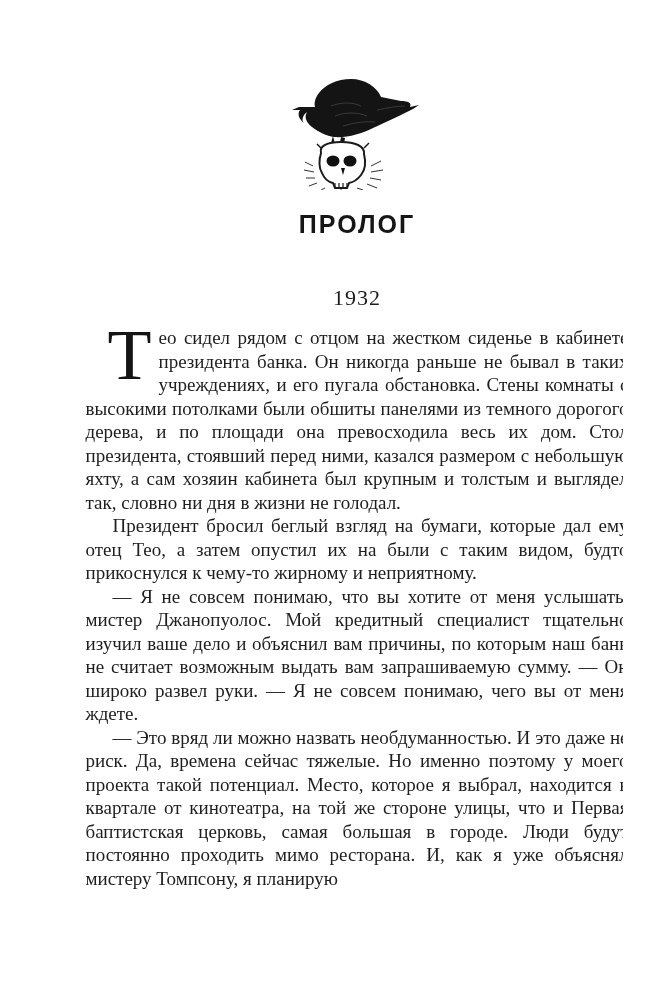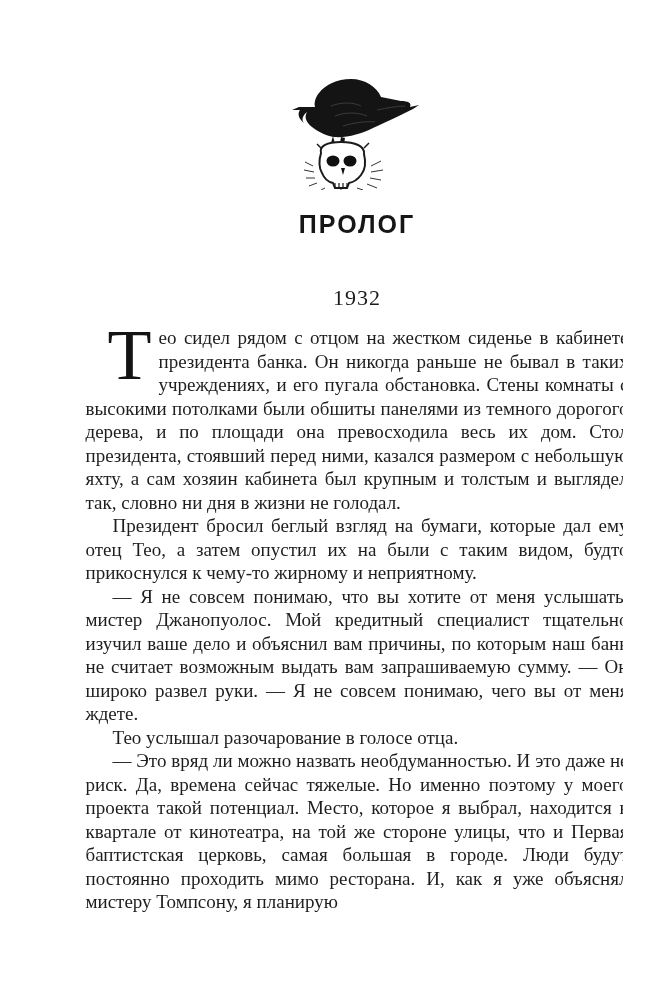--- a/index.html
+++ b/index.html
@@ -123,18 +123,17 @@
     </div>
 
     <div class="chapter-heading">ПРОЛОГ</div>
 
     <div class="chapter-year">1932</div>
 
     <div class="body-text">
         <p class="first"><span class="dropcap">Т</span>ео сидел рядом с отцом на жестком сиденье в кабинете президента банка. Он никогда раньше не бывал в таких учреждениях, и его пугала обстановка. Стены комнаты с высокими потолками были обшиты панелями из темного дорогого дерева, и по площади она превосходила весь их дом. Стол президента, стоявший перед ними, казался размером с небольшую яхту, а сам хозяин кабинета был крупным и толстым и выглядел так, словно ни дня в жизни не голодал.</p>
         <p>Президент бросил беглый взгляд на бумаги, которые дал ему отец Тео, а затем опустил их на были с таким видом, будто прикоснулся к чему-то жирному и неприятному.</p>
         <p>— Я не совсем понимаю, что вы хотите от меня услышать, мистер Джанопуолос. Мой кредитный специалист тщательно изучил ваше дело и объяснил вам причины, по которым наш банк не считает возможным выдать вам запрашиваемую сумму. — Он широко развел руки. — Я не совсем понимаю, чего вы от меня ждете.</p>
-        <p>Тео услышал разочарование в голосе отца.</p>
         <p>— Это вряд ли можно назвать необдуманностью. И это даже не риск. Да, времена сейчас тяжелые. Но именно поэтому у моего проекта такой потенциал. Место, которое я выбрал, находится в квартале от кинотеатра, на той же стороне улицы, что и Первая баптистская церковь, самая большая в городе. Люди будут постоянно проходить мимо ресторана. И, как я уже объяснял мистеру Томпсону, я планирую</p>
       </div>
 
   </div>
 </div>
 
 </body></html>

